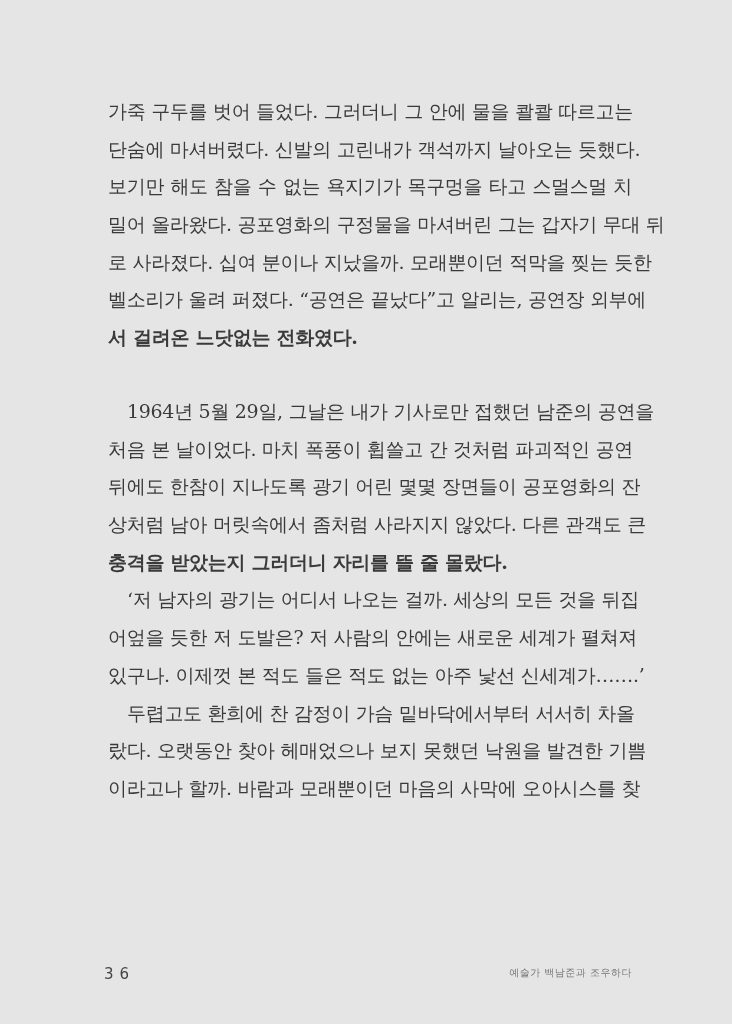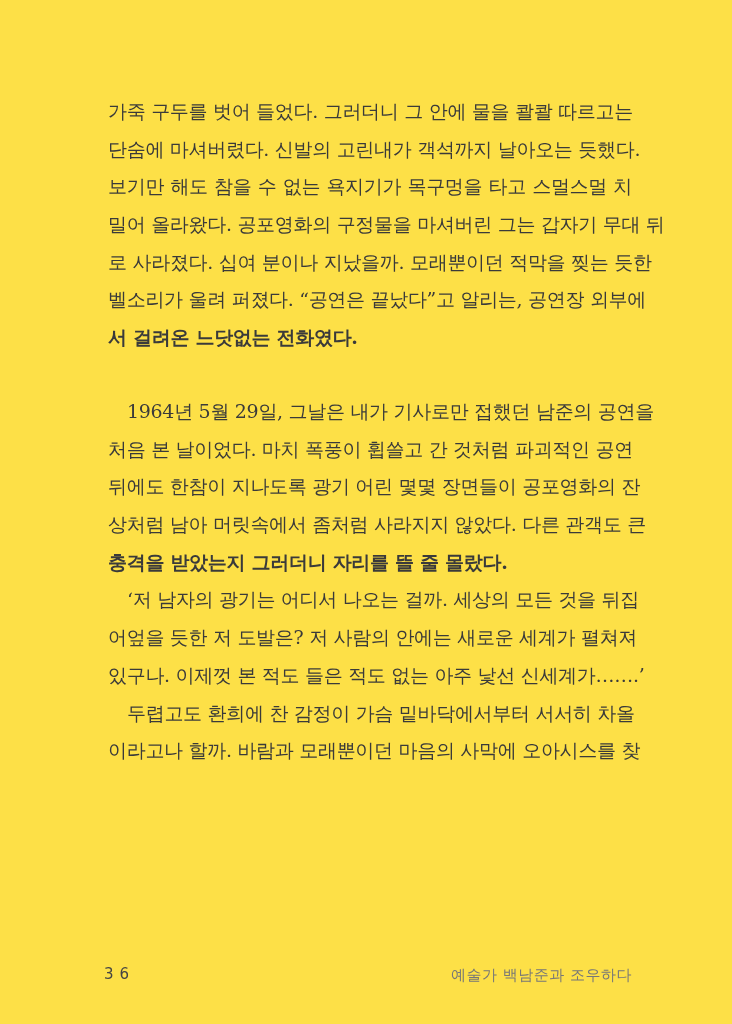--- a/index.html
+++ b/index.html
@@ -12,21 +12,21 @@
       height: 1024px;
       position: relative;
       overflow: hidden;
       font-family: "DejaVu Serif", "Liberation Serif", serif;
       color: #333333;
     }
     .page {
       position: absolute;
       left: 0; top: 0;
       width: 732px; height: 1024px;
-      background: #fde047;
+      background: #e5e5e5;
     }
     .text-column {
       position: absolute;
       left: 108px;
       width: 524px;
     }
     .block-1 { top: 93px; }
     .block-2 { top: 393px; }
     .line {
       display: block;
@@ -54,21 +54,21 @@
       font-family: "DejaVu Sans", sans-serif;
       font-size: 15px;
       letter-spacing: 6px;
       color: #444444;
     }
     .footer-book-title {
       position: absolute;
       right: 100px;
       top: 966px;
       font-family: "DejaVu Sans", sans-serif;
-      font-size: 15px;
+      font-size: 10px;
       color: #777777;
       letter-spacing: 0.5px;
     }
   </style>
 </head>
 <body>
 
 <div class="page">
 
   <div class="text-column block-1">
@@ -84,19 +84,20 @@
   <div class="text-column block-2">
     <span class="line indent">1964년 5월 29일, 그날은 내가 기사로만 접했던 남준의 공연을</span>
     <span class="line">처음 본 날이었다. 마치 폭풍이 휩쓸고 간 것처럼 파괴적인 공연</span>
     <span class="line">뒤에도 한참이 지나도록 광기 어린 몇몇 장면들이 공포영화의 잔</span>
     <span class="line">상처럼 남아 머릿속에서 좀처럼 사라지지 않았다. 다른 관객도 큰</span>
     <span class="line last">충격을 받았는지 그러더니 자리를 뜰 줄 몰랐다.</span>
     <span class="line indent">‘저 남자의 광기는 어디서 나오는 걸까. 세상의 모든 것을 뒤집</span>
     <span class="line">어엎을 듯한 저 도발은? 저 사람의 안에는 새로운 세계가 펼쳐져</span>
     <span class="line">있구나. 이제껏 본 적도 들은 적도 없는 아주 낯선 신세계가…….’</span>
     <span class="line indent">두렵고도 환희에 찬 감정이 가슴 밑바닥에서부터 서서히 차올</span>
+    <span class="line">랐다. 오랫동안 찾아 헤매었으나 보지 못했던 낙원을 발견한 기쁨</span>
     <span class="line">이라고나 할까. 바람과 모래뿐이던 마음의 사막에 오아시스를 찾</span>
   </div>
 
   <div class="footer-page-number">36</div>
   <div class="footer-book-title">예술가 백남준과 조우하다</div>
 
 </div>
 
 </body></html>

